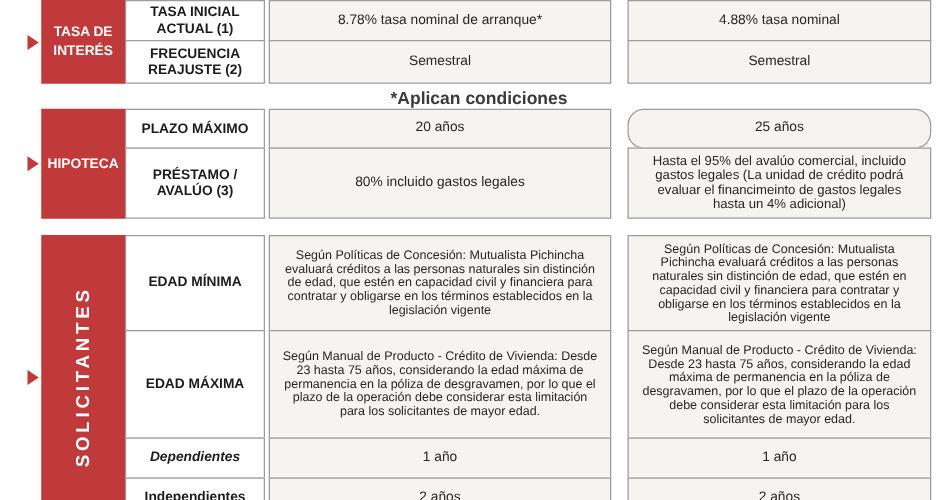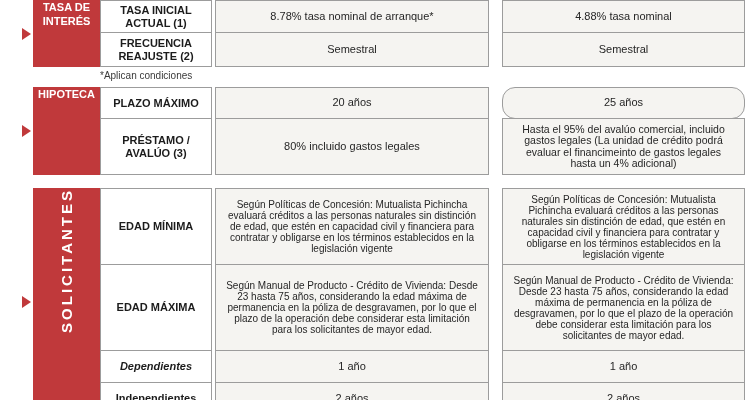--- a/index.html
+++ b/index.html
@@ -10,21 +10,21 @@
     font-family: "Liberation Sans", sans-serif;
   }
   .section { position: absolute; left: 22px; display: flex; align-items: stretch; }
   .marker {
     align-self: center; width: 0; height: 0; flex: 0 0 auto;
     border-top: 6px solid transparent; border-bottom: 6px solid transparent;
     border-left: 9px solid var(--red); margin-right: 2px;
   }
   .redblock {
     width: 67px; flex: 0 0 auto; background: var(--red);
-    display: flex; align-items: flex-start; justify-content: center;
+    display: flex; align-items: center; justify-content: center;
     color: #ffffff; font-weight: bold;
   }
   .redlabel { text-align: center; font-size: 11px; line-height: 1.3; padding: 0 6px; }
   .redlabel.vertical {
     writing-mode: vertical-rl; transform: rotate(180deg);
     font-size: 15px; letter-spacing: 3px; padding: 0;
   }
   .colstack { display: flex; flex-direction: column; flex: 0 0 auto; }
   .col-headers { width: 112px; margin-right: 3px; }
   .col-one { width: 274px; margin-right: 13px; }
@@ -34,21 +34,21 @@
     display: flex; align-items: center; justify-content: center;
     text-align: center; padding: 2px 8px; flex: 0 0 auto;
   }
   .cell + .cell { margin-top: -1px; }
   .hcell { background: #ffffff; font-weight: bold; font-size: 11px; color: #1c1c1c; line-height: 1.15; }
   .vcell { background: var(--cellbg); font-size: 11px; color: #262626; line-height: 1.2; }
   .vcell.para { font-size: 10px; line-height: 11px; padding: 2px 7px; }
   .vcell.mid  { font-size: 10.5px; line-height: 11.5px; padding: 2px 10px; }
   .footnote {
     position: absolute; left: 100px; top: 70px; width: 354px;
-    text-align: left; font-size: 10px; font-weight: normal; color: #3a3a3a;
+    text-align: right; font-size: 14px; font-weight: bold; color: #3a3a3a;
   }
 </style>
 </head>
 <body>
 
 <div class="canvas">
 
   <div class="section" style="top:0;">
     <div class="marker"></div>
     <div class="redblock">

